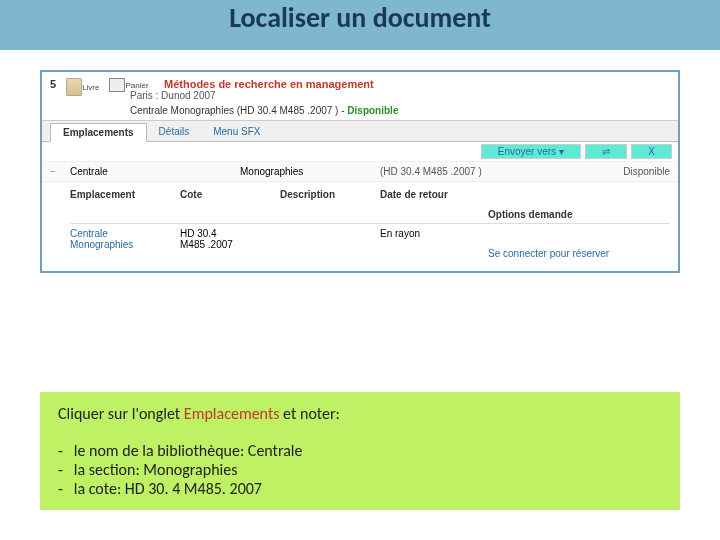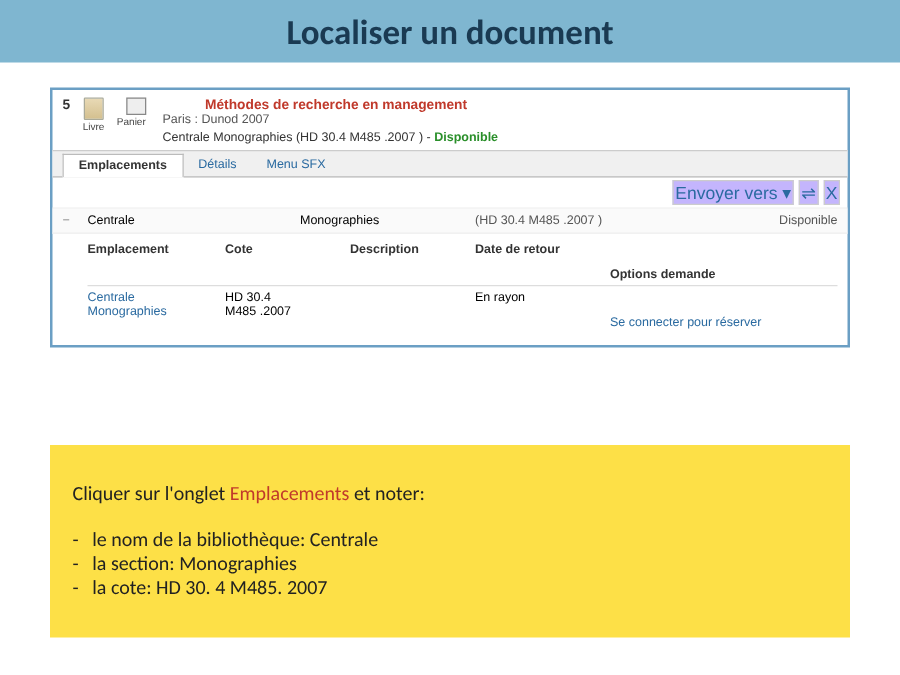--- a/index.html
+++ b/index.html
@@ -1,53 +1,53 @@
 <!DOCTYPE html>
 <html><head>
 <meta charset="utf-8">
 <style>
   * { box-sizing: border-box; margin: 0; padding: 0; }
   body { width: 720px; height: 540px; background: #fff; font-family: Calibri, Arial, sans-serif; position: relative; }
-  .title-bar { background: #7fb6d0; height: 50px; display: flex; align-items: center; justify-content: center; }
+  .title-bar { background: #7fb6d0; height: 50px; display: flex; align-items: flex-start; justify-content: center; }
   .title { font-size: 28px; font-weight: bold; color: #1a3a52; }
   .screenshot-frame { margin: 20px 40px 0 40px; border: 2px solid #6b9fc4; background: #fff; padding: 0; font-family: Arial, sans-serif; font-size: 10px; }
   .sr-row { display: flex; padding: 6px 8px 4px 8px; }
   .sr-left { width: 80px; display: flex; align-items: flex-start; gap: 10px; }
   .sr-num { font-weight: bold; font-size: 11px; color: #333; }
-  .ico-col { display: flex; flex-direction: column; align-items: flex-end; font-size: 8px; color: #444; }
+  .ico-col { display: flex; align-items: center; font-size: 8px; color: #444; }
   .ico-book { width: 16px; height: 18px; background: linear-gradient(#e8d9b5, #d4c08f); border: 1px solid #aa9; border-radius: 1px; margin-bottom: 1px; }
   .ico-cart { width: 16px; height: 14px; border: 1px solid #888; background: #eee; margin-bottom: 1px; position: relative; }
   .sr-main { flex: 1; }
   .sr-title { color: #c0392b; font-weight: bold; font-size: 11px; padding-left: 34px; }
   .sr-author { color: #7a6; font-size: 10px; }
   .sr-pub { color: #555; font-size: 10px; }
   .sr-hold { color: #333; font-size: 10px; margin-top: 4px; }
   .sr-avail { color: #2a8f2a; font-weight: bold; }
   .tabs-row { background: #f0f0f0; border-top: 1px solid #ccc; border-bottom: 1px solid #bbb; display: flex; align-items: center; font-size: 10px; padding: 0 0 0 8px; height: 22px; }
   .tab { padding: 3px 12px; color: #2a6aa0; cursor: pointer; }
   .tab.active { background: #fff; border: 1px solid #bbb; border-bottom: 1px solid #fff; font-weight: bold; color: #333; position: relative; top: 1px; }
   .send-row { display: flex; justify-content: flex-end; padding: 2px 6px; border-bottom: 1px solid #eee; font-size: 10px; gap: 4px; }
-  .send-btn { color: #2a6aa0; border: 1px solid #ccc; padding: 1px 1px; background: #c4b5fd; font-size: 14px; }
+  .send-btn { color: #2a6aa0; border: 1px solid #ccc; padding: 1px 16px; background: #5eead4; font-size: 10px; }
   .loc-header { display: flex; padding: 4px 8px; font-size: 10px; background: #fafafa; border-bottom: 1px solid #eee; }
   .loc-header .toggle { width: 20px; color: #888; }
   .loc-header .c1 { width: 170px; }
   .loc-header .c2 { width: 140px; }
   .loc-header .c3 { width: 140px; color: #555; }
   .loc-header .c4 { flex: 1; text-align: right; color: #555; }
   .loc-table { padding: 4px 8px 8px 28px; }
   .th-row, .td-row { display: flex; font-size: 10px; }
   .th-row { font-weight: bold; color: #333; border-bottom: 1px solid #ddd; padding: 3px 0; }
   .td-row { padding: 4px 0; }
   .col-emp { width: 110px; }
   .col-cote { width: 100px; }
   .col-desc { width: 100px; }
   .col-date { width: 108px; }
   .col-opt { flex: 1; margin-top: 20px; }
   .link { color: #2a6aa0; }
-  .instruction-box { position: absolute; left: 40px; bottom: 30px; right: 40px; background: #fde047; padding: 30px 18px; font-size: 16px; color: #222; }
+  .instruction-box { position: absolute; left: 40px; bottom: 30px; right: 40px; background: #bef264; padding: 12px 18px; font-size: 16px; color: #222; }
   .instruction-box .kw { color: #c0392b; }
   .instruction-box ul { list-style: none; margin-top: 18px; }
   .instruction-box li::before { content: "-   "; white-space: pre; }
 </style>
 </head>
 <body>
 
 <div class="title-bar">
   <div class="title">Localiser un document</div>
 </div>

